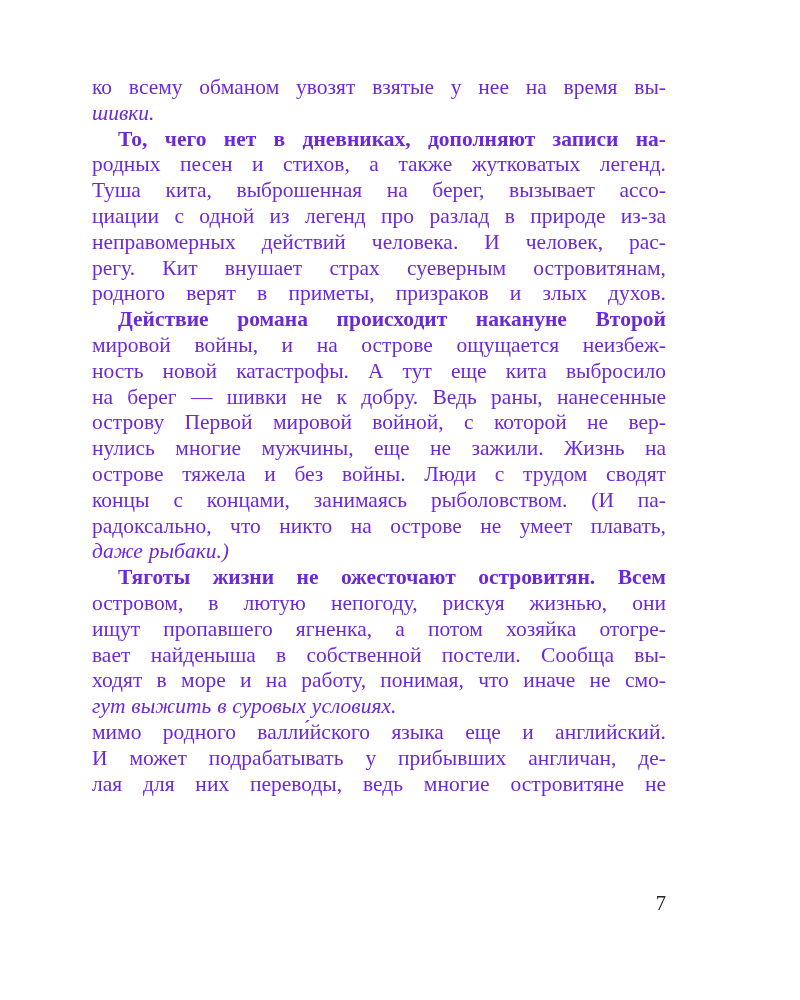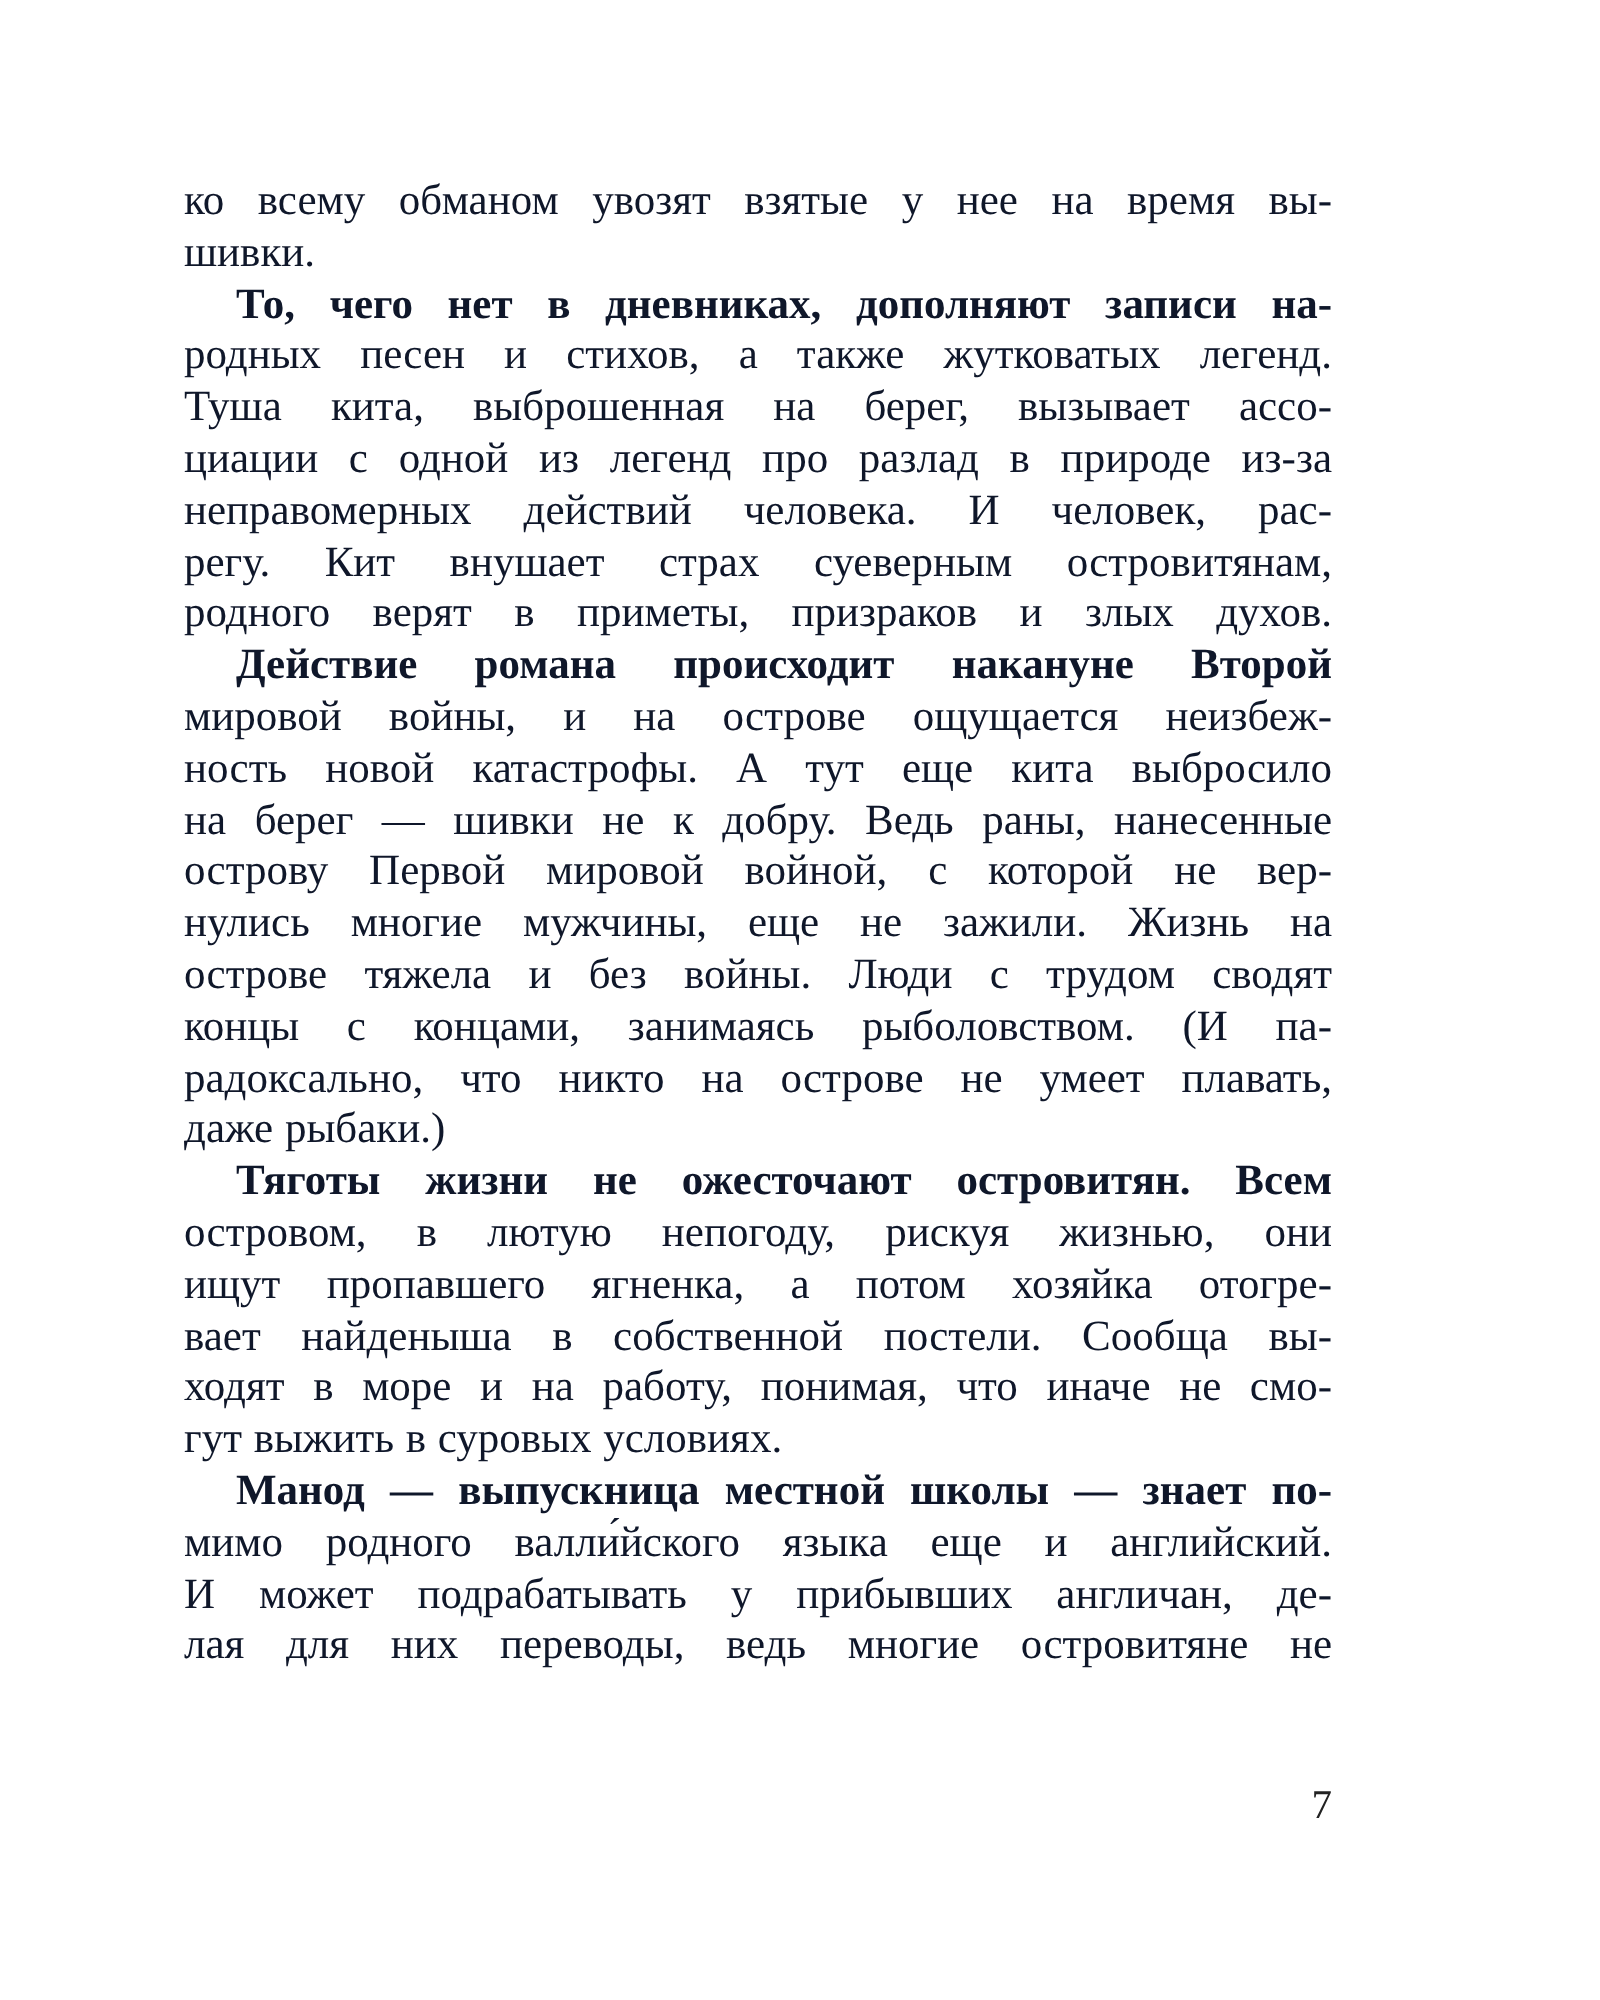--- a/index.html
+++ b/index.html
@@ -12,23 +12,23 @@
     width: 800px;
     height: 1000px;
     margin: 0 auto;
     background: #ffffff;
     overflow: hidden;
     font-family: "Liberation Serif", "DejaVu Serif", serif;
   }
   .text-block {
     position: absolute;
     left: 92px;
-    top: 88px;
+    top: 75px;
     width: 574px;
-    color: #0f172a;
+    color: #6d28d9;
     font-size: 21.5px;
   }
   .paragraph {
     margin: 0;
     padding: 0;
   }
   .line {
     line-height: 25.8px;
     height: 25.8px;
     overflow: hidden;
@@ -36,20 +36,21 @@
     text-align-last: justify;
     word-spacing: 0.5px;
   }
   .line.indent {
     text-indent: 26px;
     font-weight: bold;
   }
   .line.last-left {
     text-align: right;
     text-align-last: left;
+    font-style: italic;
   }
   .folio {
     position: absolute;
     left: 92px;
     top: 890px;
     width: 574px;
     text-align: right;
     color: #222222;
     font-size: 20.5px;
     line-height: 26px;
@@ -87,20 +88,19 @@
       </div>
       <div class="paragraph">
         <div class="line indent">Тяготы жизни не ожесточают островитян. Всем</div>
         <div class="line">островом, в лютую непогоду, рискуя жизнью, они</div>
         <div class="line">ищут пропавшего ягненка, а потом хозяйка отогре-</div>
         <div class="line">вает найденыша в собственной постели. Сообща вы-</div>
         <div class="line">ходят в море и на работу, понимая, что иначе не смо-</div>
         <div class="line last-left">гут выжить в суровых условиях.</div>
       </div>
       <div class="paragraph">
-        <div class="line indent">Манод — выпускница местной школы — знает по-</div>
         <div class="line">мимо родного валли́йского языка еще и английский.</div>
         <div class="line">И может подрабатывать у прибывших англичан, де-</div>
         <div class="line">лая для них переводы, ведь многие островитяне не</div>
       </div>
     </div>
   <div class="folio">7</div>
 </div>
 
 </body></html>

